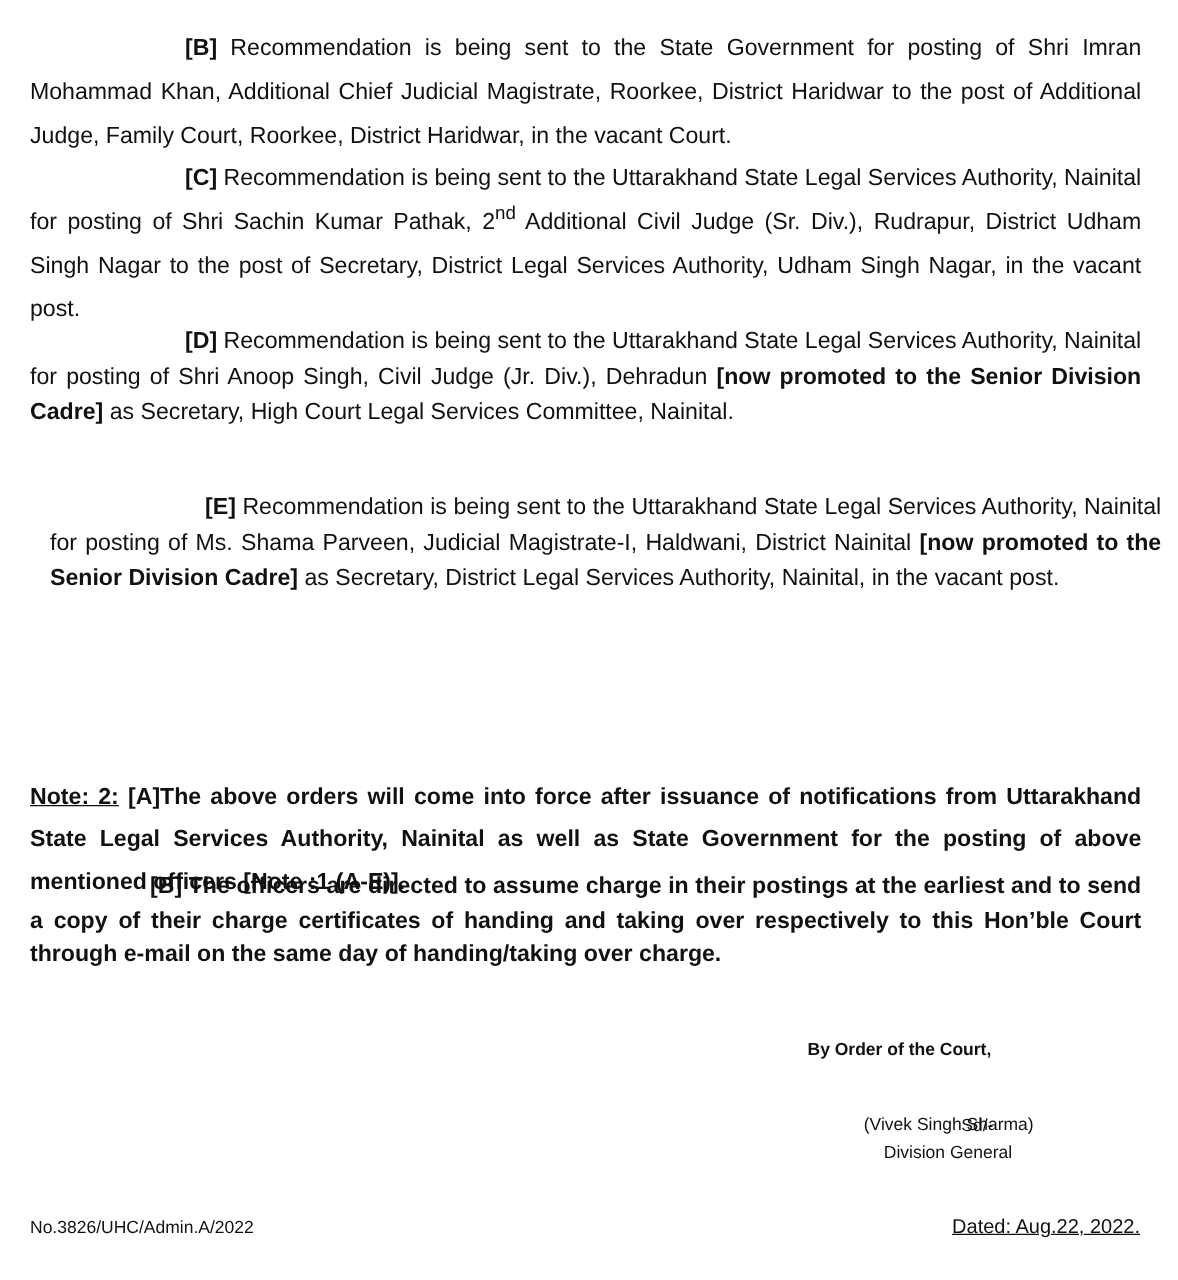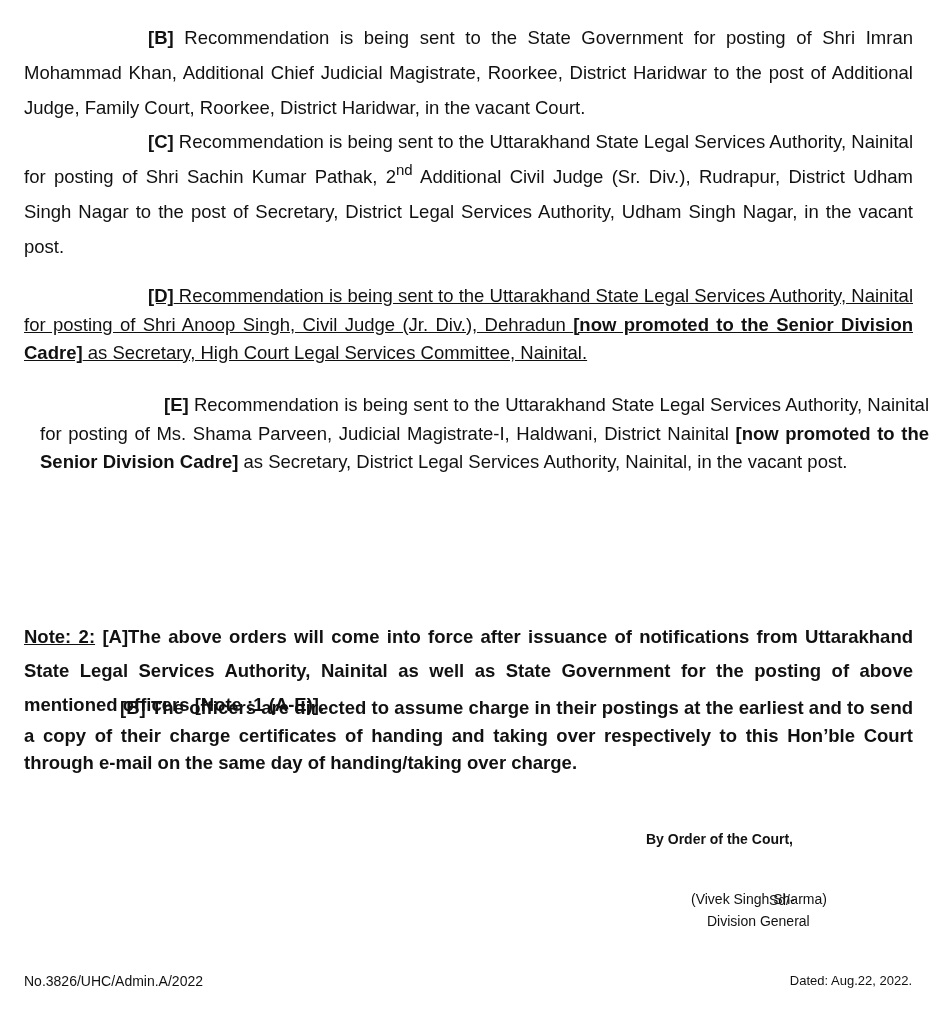--- a/index.html
+++ b/index.html
@@ -23,39 +23,39 @@
       text-align: justify;
       text-align-last: left;
     }
     .indent { text-indent: 124px; }
     .b { font-weight: bold; }
     .u { text-decoration: underline; }
     sup { font-size: 15px; line-height: 0; vertical-align: 8px; }
 
     #para-b { top: 20px; line-height: 35px; }
     #para-c { top: 124px; line-height: 35px; }
-    #para-d { top: 282px; line-height: 28.5px; text-decoration: underline; }
+    #para-d { top: 258px; line-height: 28.5px; }
     #para-e { top: 391px; line-height: 28.5px; margin-left: 16px; }
 
     #note2-a { top: 620px; line-height: 34px; font-weight: bold; }
     #note2-b { top: 694px; line-height: 27.5px; font-weight: bold; text-indent: 96px; }
 
     .sig {
       position: absolute;
       font-size: 14px;
       line-height: 23px;
       white-space: nowrap;
     }
     #by-order { left: 646px; top: 828px; font-weight: bold; }
     #sd { left: 769px; top: 889px; }
     #signatory-name { left: 691px; top: 888px; }
     #signatory-title { left: 707px; top: 910px; }
 
     #ref-no { position: absolute; left: 24px; top: 973px; font-size: 14px; white-space: nowrap; }
-    #dated { position: absolute; right: 30px; top: 973px; font-size: 13px; white-space: nowrap; }
+    #dated { position: absolute; right: 30px; top: 973px; font-size: 16px; white-space: nowrap; text-decoration: underline; }
   </style>
 </head>
 <body>
 
 <div id="para-b" class="para indent"><span class="b">[B]</span><span> Recommendation is being sent to the State Government for posting of Shri Imran Mohammad Khan, Additional Chief Judicial Magistrate, Roorkee, District Haridwar to the post of Additional Judge, Family Court, Roorkee, District Haridwar, in the vacant Court.</span></div>
 
 <div id="para-c" class="para indent"><span class="b">[C]</span><span> Recommendation is being sent to the Uttarakhand State Legal Services Authority, Nainital for posting of Shri Sachin Kumar Pathak, 2</span><sup>nd</sup><span> Additional Civil Judge (Sr. Div.), Rudrapur, District Udham Singh Nagar to the post of Secretary, District Legal Services Authority, Udham Singh Nagar, in the vacant post.</span></div>
 
 <div id="para-d" class="para indent"><span class="b">[D]</span><span> Recommendation is being sent to the Uttarakhand State Legal Services Authority, Nainital for posting of Shri Anoop Singh, Civil Judge (Jr. Div.), Dehradun </span><span class="b">[now promoted to the Senior Division Cadre]</span><span> as Secretary, High Court Legal Services Committee, Nainital.</span></div>
 

